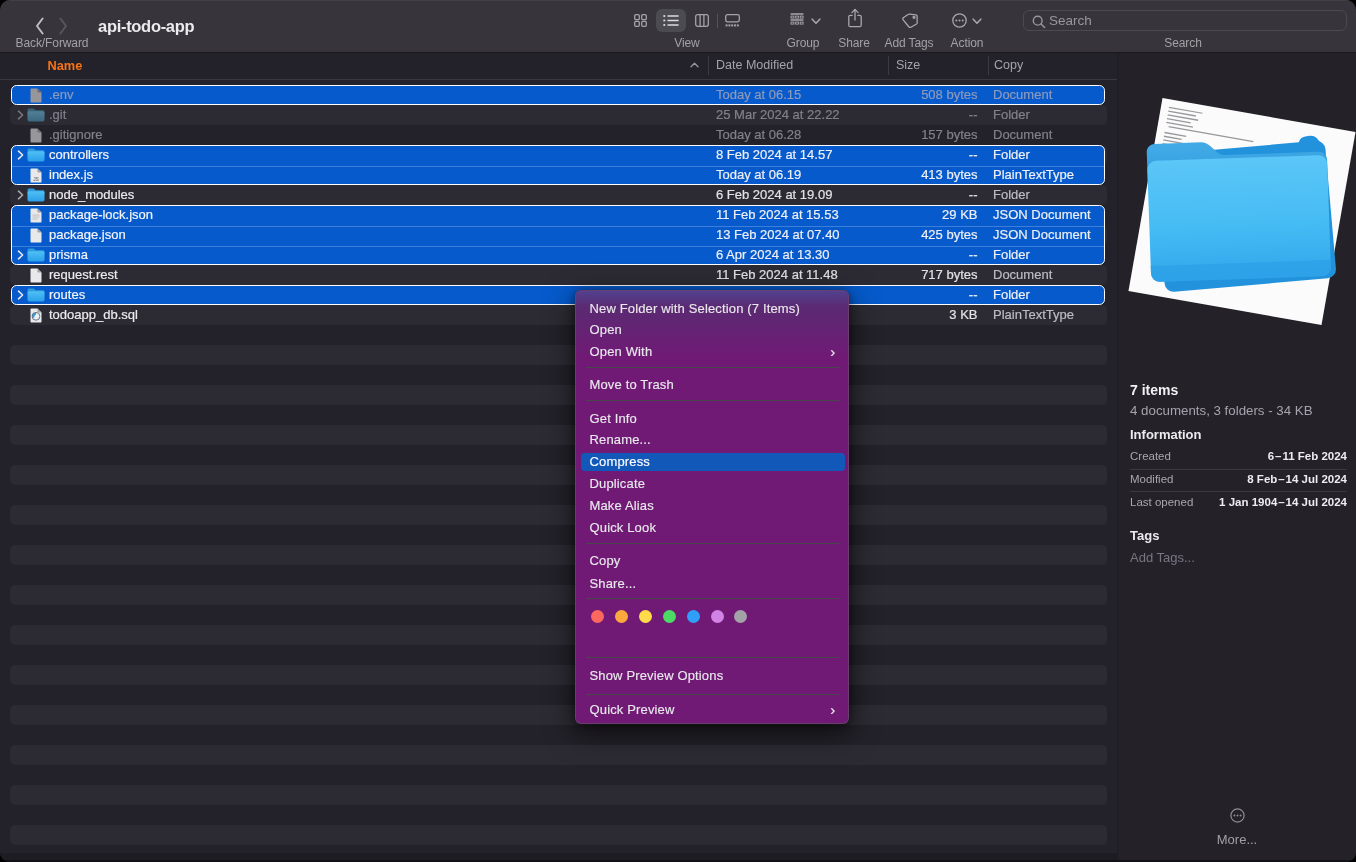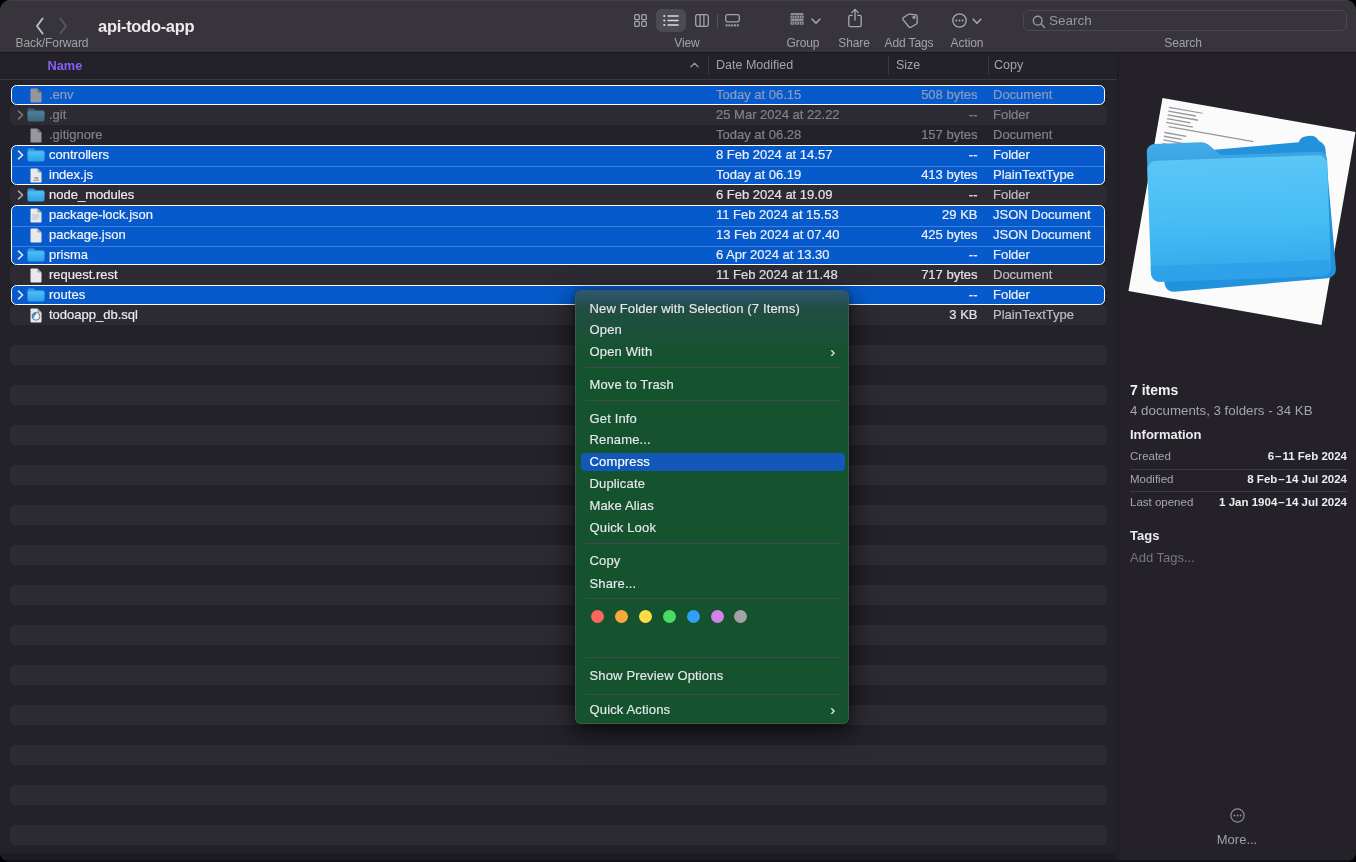--- a/index.html
+++ b/index.html
@@ -147,21 +147,21 @@
   <div class="searchbox">
     <svg style="position:absolute;left:8px;top:3.5px" width="14" height="14" viewBox="0 0 14 14">
           <circle cx="5.7" cy="5.7" r="4.4" fill="none" stroke="#98979d" stroke-width="1.4"></circle>
           <line x1="9" y1="9" x2="12.6" y2="12.6" stroke="#98979d" stroke-width="1.4" stroke-linecap="round"></line>
         </svg>
     <span>Search</span>
   </div>
   <div class="tlabel" style="left:1183px">Search</div>
 </div>
 <div class="colhead">
-  <div class="ch" style="left:47.5px;color:#8b5cf6;font-weight:bold;font-size:12.8px">Name</div>
+  <div class="ch" style="left:47.5px;color:#f97316;font-weight:bold;font-size:12.8px">Name</div>
   <svg style="position:absolute;left:690px;top:9px" width="9" height="6" viewBox="0 0 9 6">
         <path d="M1 4.8 L4.5 1.2 L8 4.8" fill="none" stroke="#98979d" stroke-width="1.3" stroke-linecap="round" stroke-linejoin="round"></path>
       </svg>
   <div class="chsep" style="left:708px"></div>
   <div class="ch" style="left:716px">Date Modified</div>
   <div class="chsep" style="left:888px"></div>
   <div class="ch" style="left:896px">Size</div>
   <div class="chsep" style="left:988px"></div>
   <div class="ch" style="left:994px">Copy</div>
 </div>
@@ -377,21 +377,21 @@
 .psub{position:absolute;left:11.5px;top:350px;font-size:13.3px;color:#a5a3ab}
 .pinfo{position:absolute;left:11.5px;top:374px;font-size:13px;font-weight:bold;color:#ebeaee}
 .prow{position:absolute;left:11.5px;width:217px;font-size:11.5px}
 .prow .pl{color:#a8a6ae}
 .prow .pv{position:absolute;right:0;top:0;color:#edecf0;font-weight:bold}
 .pline{position:absolute;left:11.5px;width:217px;height:1px;background:#3a3940}
 .ptags{position:absolute;left:11.5px;top:475px;font-size:13px;font-weight:bold;color:#ebeaee}
 .paddtags{position:absolute;left:11.5px;top:497px;font-size:13px;color:#787680}
 .pmore{position:absolute;left:0;top:779px;width:237px;text-align:center;font-size:13px;color:#a19fa7}
 
-.menu{position:absolute;left:574.5px;top:290px;width:274px;height:434px;background:#14532d;border-radius:6px;border:1px solid rgba(98,97,105,.5);box-shadow:0 8px 30px rgba(0,0,0,.6),0 2px 8px rgba(0,0,0,.45)}
+.menu{position:absolute;left:574.5px;top:290px;width:274px;height:434px;background:#701a75;border-radius:6px;border:1px solid rgba(98,97,105,.5);box-shadow:0 8px 30px rgba(0,0,0,.6),0 2px 8px rgba(0,0,0,.45)}
 .menu::before{content:"";position:absolute;left:0;top:0;width:100%;height:70px;border-radius:5px 5px 0 0;background:linear-gradient(180deg,rgba(64,88,158,.62) 0,rgba(56,68,110,.38) 16px,rgba(45,44,54,0) 66px)}
 .mi{position:absolute;left:5px;width:264px;height:22px;line-height:22px;font-size:13px;letter-spacing:0.15px;color:#e9e8ec;border-radius:4px;-webkit-text-stroke:0.15px currentColor}
 .mi span{margin-left:9px}
 .mi.hl{background:#1158b9;color:#fff;height:17.5px;line-height:17.5px}
 .mi .marr{position:absolute;right:9px;margin:0;font-size:15px;color:#e9e8ec;line-height:21px}
 .msep{position:absolute;left:10px;width:254px;height:1px;background:#47464c}
 .mdots{position:absolute;left:5px;height:14px;width:264px}
 .mdot{position:absolute;top:0;width:13px;height:13px;border-radius:50%}
 </style>
 <div class="botstrip"></div>
@@ -481,14 +481,14 @@
         <span class="mdot" style="left:34.2px;background:#fda83e"></span>
         <span class="mdot" style="left:58.2px;background:#fedc49"></span>
         <span class="mdot" style="left:82.1px;background:#4cd964"></span>
         <span class="mdot" style="left:106.0px;background:#2f9ff7"></span>
         <span class="mdot" style="left:130.0px;background:#d283e6"></span>
         <span class="mdot" style="left:153.9px;background:#a3a2a8"></span>
       </div>
 <div class="msep" style="top:365.5px"></div>
 <div class="mi" style="top:374.2px"><span>Show Preview Options</span></div>
 <div class="msep" style="top:403.3px"></div>
-<div class="mi" style="top:407.8px"><span>Quick Actions</span><span class="marr">›</span></div>
+<div class="mi" style="top:407.8px"><span>Quick Preview</span><span class="marr">›</span></div>
 </div>
 </div>
 </body></html>

